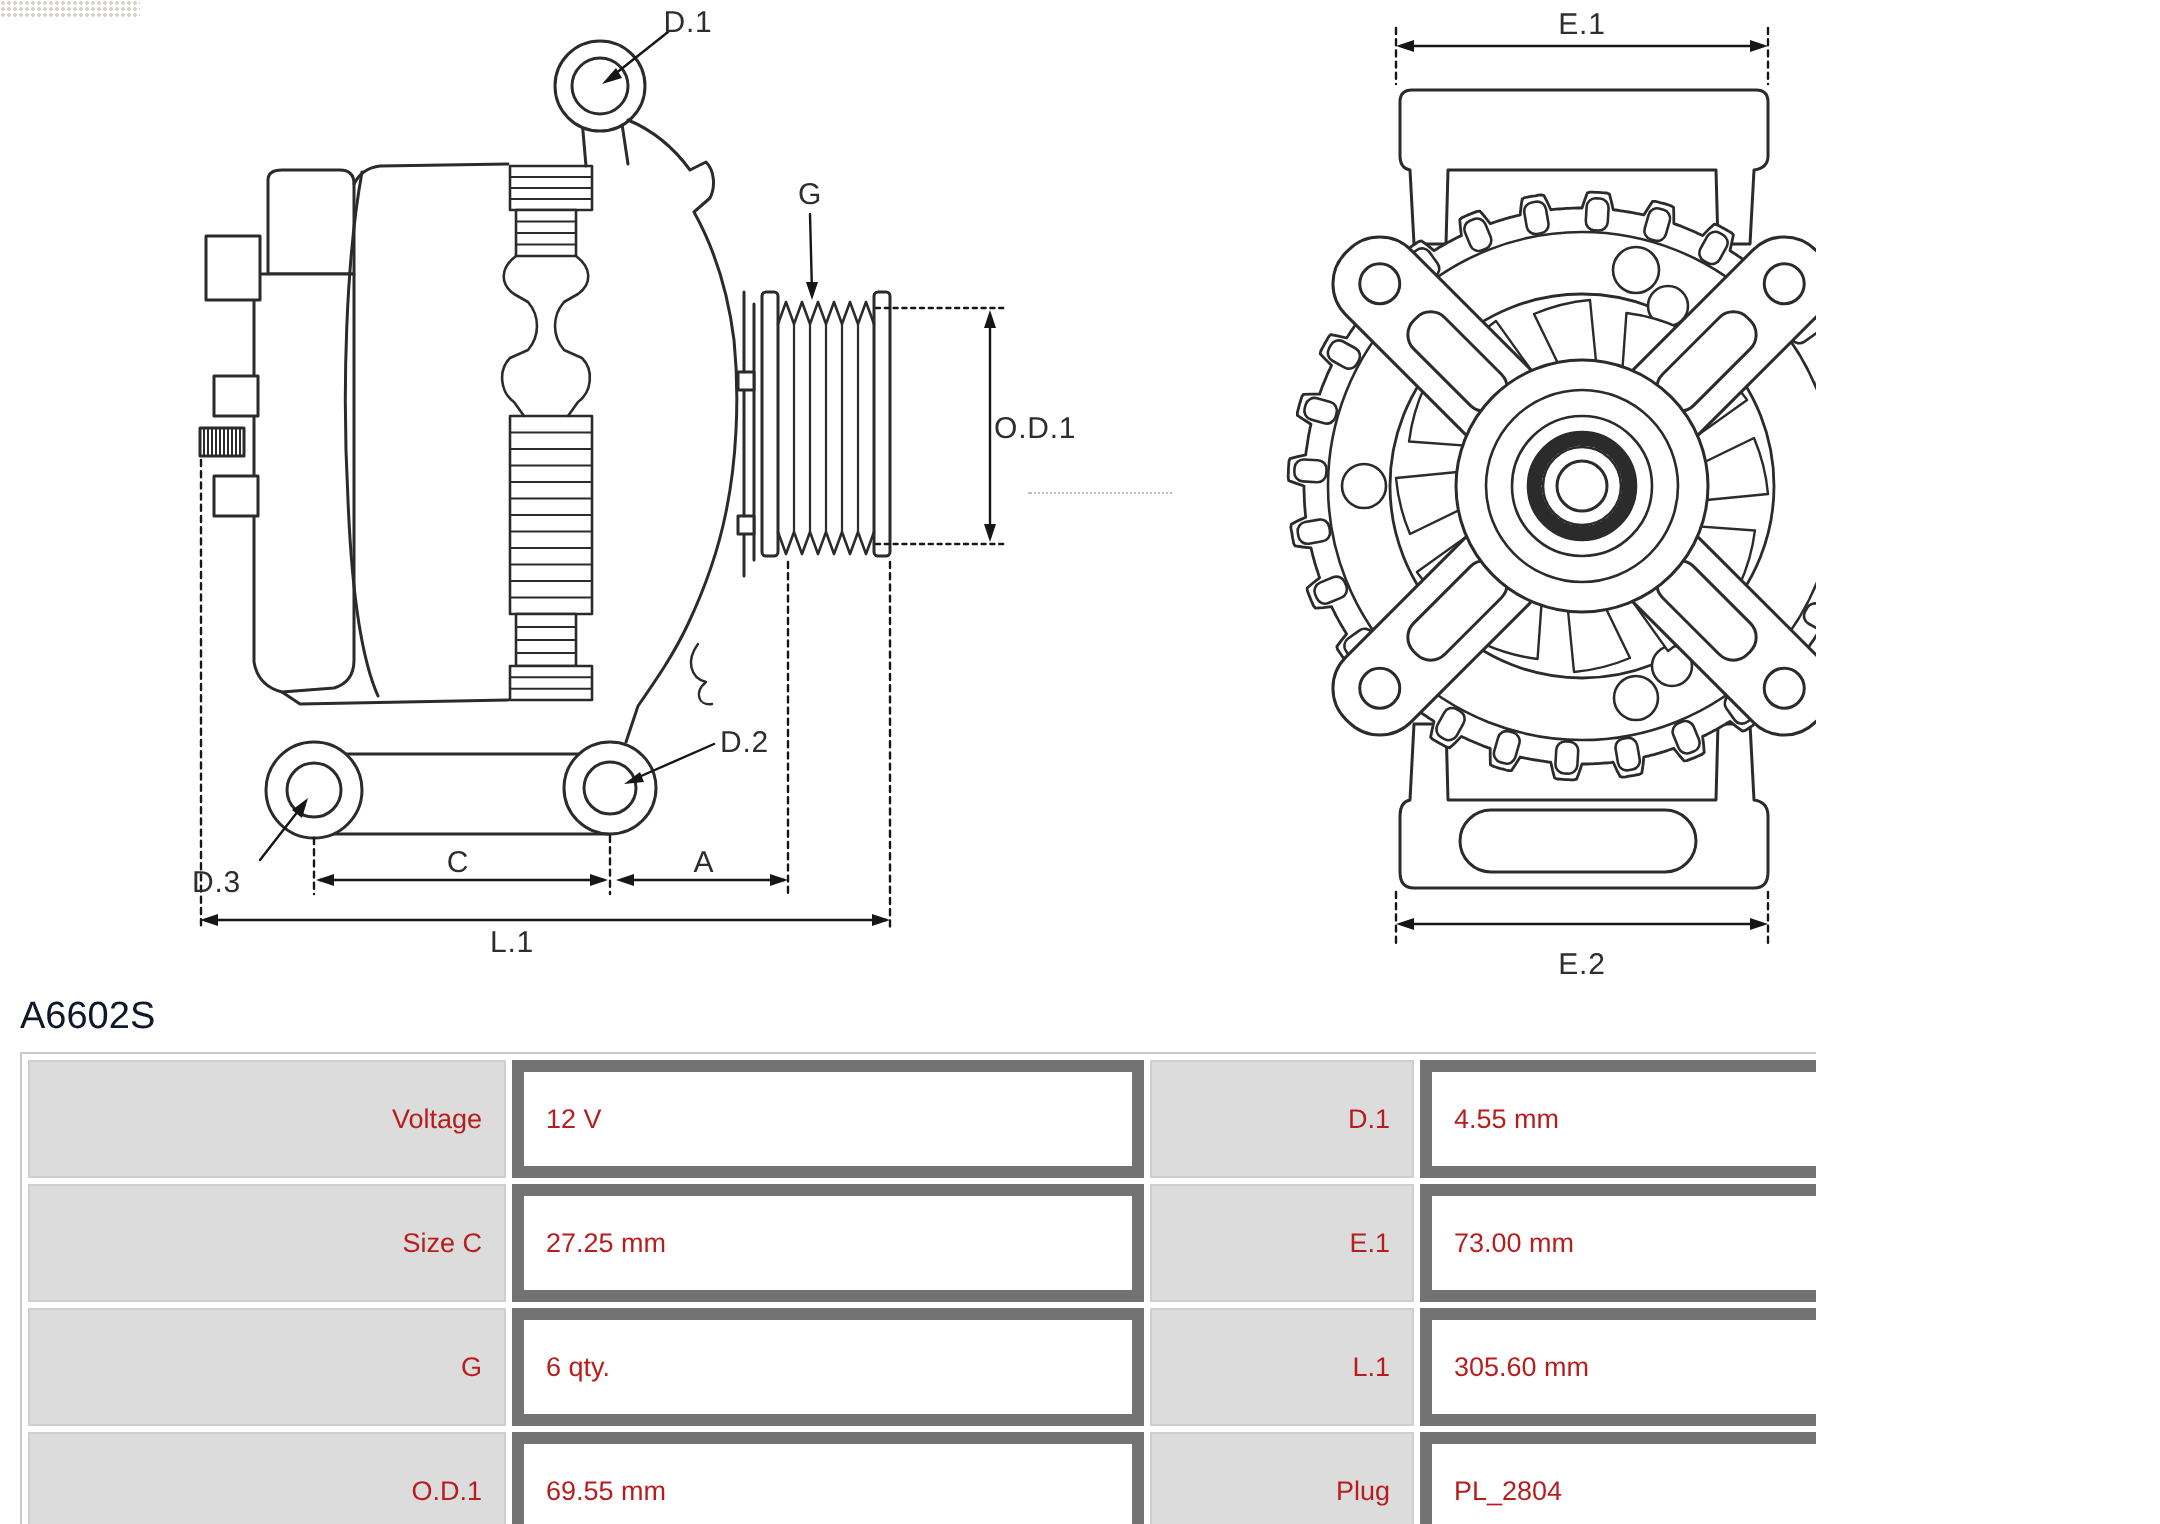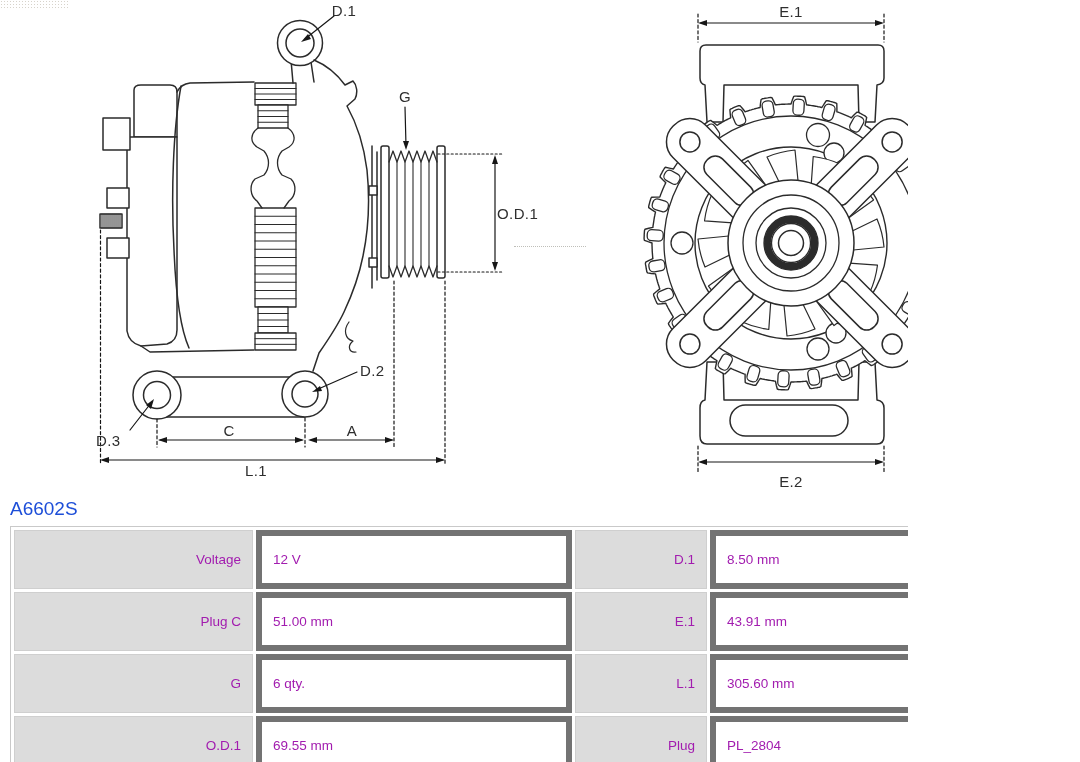--- a/index.html
+++ b/index.html
@@ -8,26 +8,26 @@
 
   .artifact-dots { position: absolute; left: 0; top: 0; width: 70px; height: 9px;
     background-image: radial-gradient(#c9c4ba 0.8px, transparent 0.9px);
     background-size: 3px 3px; opacity: .75; }
   .artifact-line { position: absolute; left: 514px; top: 246px; width: 72px; height: 0;
     border-top: 1px dotted #b9b9b2; opacity: .9; }
 
   .drawing { position: absolute; left: 0; top: 0; }
   svg text.dim { font-family: "Liberation Sans", sans-serif; font-size: 15px; fill: #2e2e2e; letter-spacing: .4px; }
 
-  .part-number { position: absolute; left: 10px; top: 498px; font-size: 19px; color: #1d4ed8; text-align: center; }
+  .part-number { position: absolute; left: 10px; top: 498px; font-size: 19px; color: #0f172a; text-align: center; }
 
   .spec-table { position: absolute; left: 10px; top: 526px; width: 1055px;
     border-collapse: separate; border-spacing: 3px; background: #fff;
     border: 1px solid #c9c9c9; }
-  .spec-table td { height: 29px; padding: 16px 11px; font-size: 13.5px; color: #a21caf;
+  .spec-table td { height: 29px; padding: 16px 11px; font-size: 13.5px; color: #b91c1c;
     white-space: nowrap; }
   .spec-table td.lbl { background: #dcdcdc; border: 1px solid #cfcfcf; text-align: right; }
   .spec-table td.val { background: #fff; border: 6px solid #737373; text-align: left; }
 </style>
 </head>
 <body>
 
 <div class="page">
 
   <div class="artifact-dots"></div>
@@ -283,27 +283,27 @@
         <col style="width:239px">
         <col style="width:316px">
         <col style="width:132px">
         <col>
       </colgroup>
     <tbody>
       <tr>
         <td class="lbl">Voltage</td>
         <td class="val">12 V</td>
         <td class="lbl">D.1</td>
-        <td class="val">8.50 mm</td>
+        <td class="val">4.55 mm</td>
       </tr>
       <tr>
-        <td class="lbl">Plug C</td>
-        <td class="val">51.00 mm</td>
+        <td class="lbl">Size C</td>
+        <td class="val">27.25 mm</td>
         <td class="lbl">E.1</td>
-        <td class="val">43.91 mm</td>
+        <td class="val">73.00 mm</td>
       </tr>
       <tr>
         <td class="lbl">G</td>
         <td class="val">6 qty.</td>
         <td class="lbl">L.1</td>
         <td class="val">305.60 mm</td>
       </tr>
       <tr>
         <td class="lbl">O.D.1</td>
         <td class="val">69.55 mm</td>

